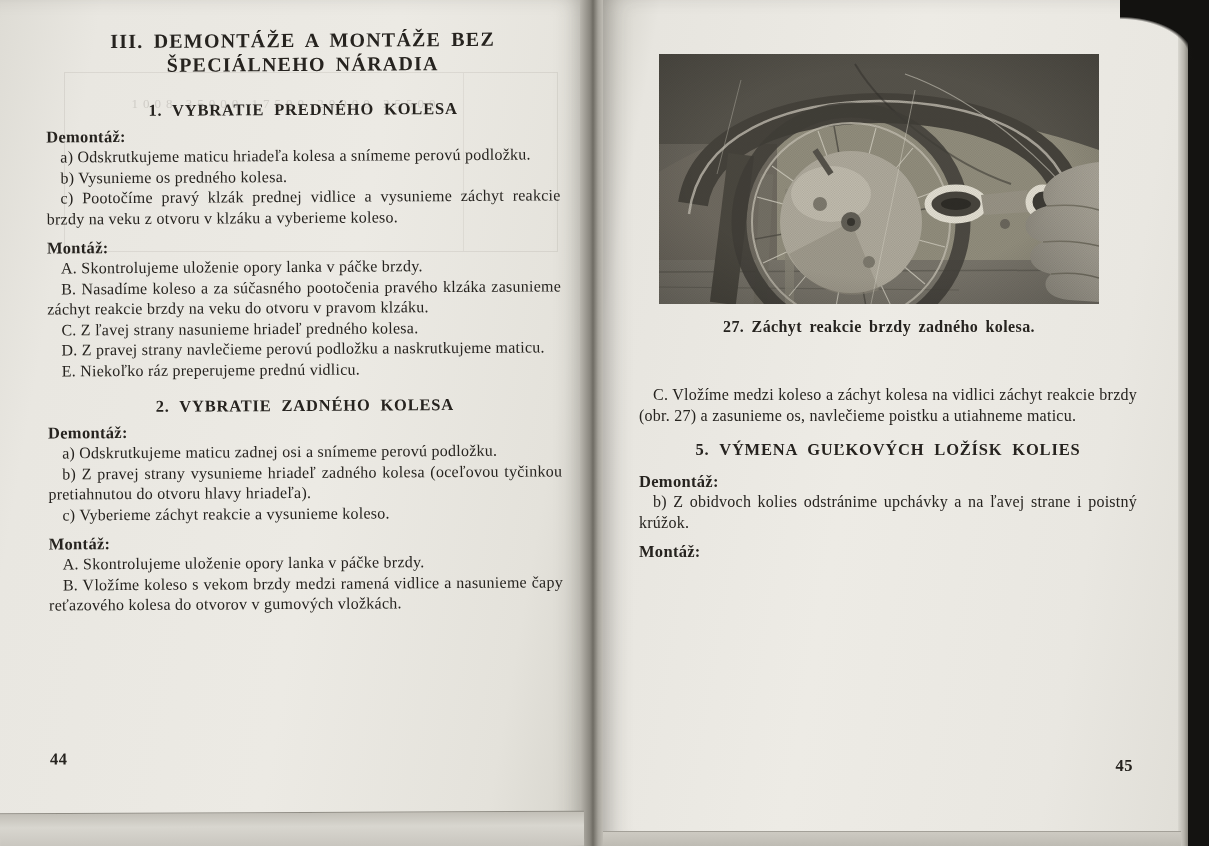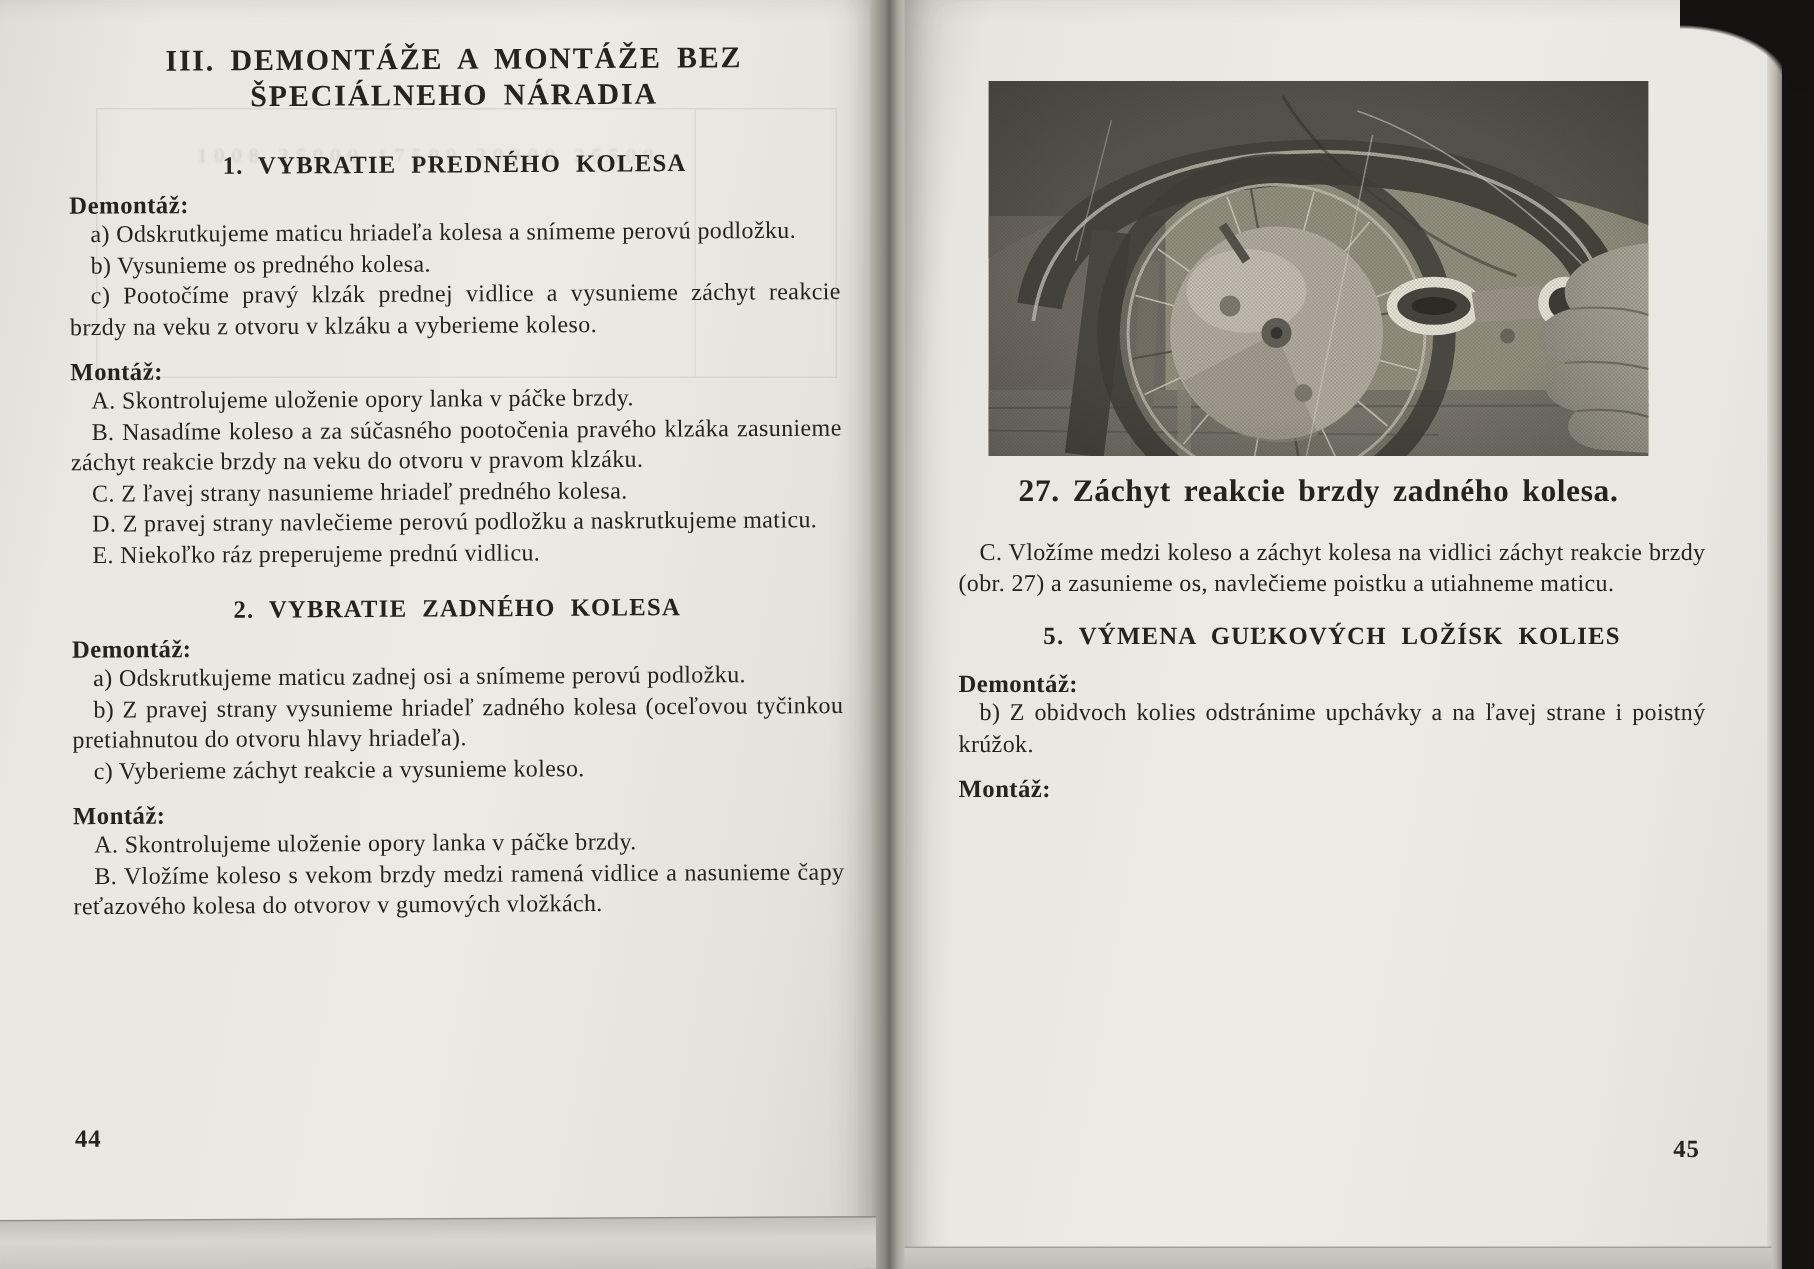--- a/index.html
+++ b/index.html
@@ -84,23 +84,23 @@
     text-align:justify;text-indent:14px;
   }
   .pgnum{position:absolute;font-size:16.5px;font-weight:bold;letter-spacing:.5px;}
   .pgnum-left{left:48px;top:748px;}
   .pgnum-right{right:48px;top:756px;}
   
   .figure{margin:30px 0 0 20px;width:440px;}
   .figure svg{display:block;}
   .figcap{
     margin:13px 0 0 0;text-align:center;
-    font-size:21px;line-height:20px;font-weight:bold;letter-spacing:.4px;word-spacing:3px;
-  }
-  .after-fig{margin-top:22px;}
+    font-size:16px;line-height:20px;font-weight:bold;letter-spacing:.4px;word-spacing:3px;
+  }
+  .after-fig{margin-top:48px;}
 </style>
 </head>
 <body>
 
 <div class="book">
 
   <div class="page page-left">
     <div class="ghost-table">
       <div class="vline"></div>
       <div class="nums">1008   35000  17500  20000  25500</div>

